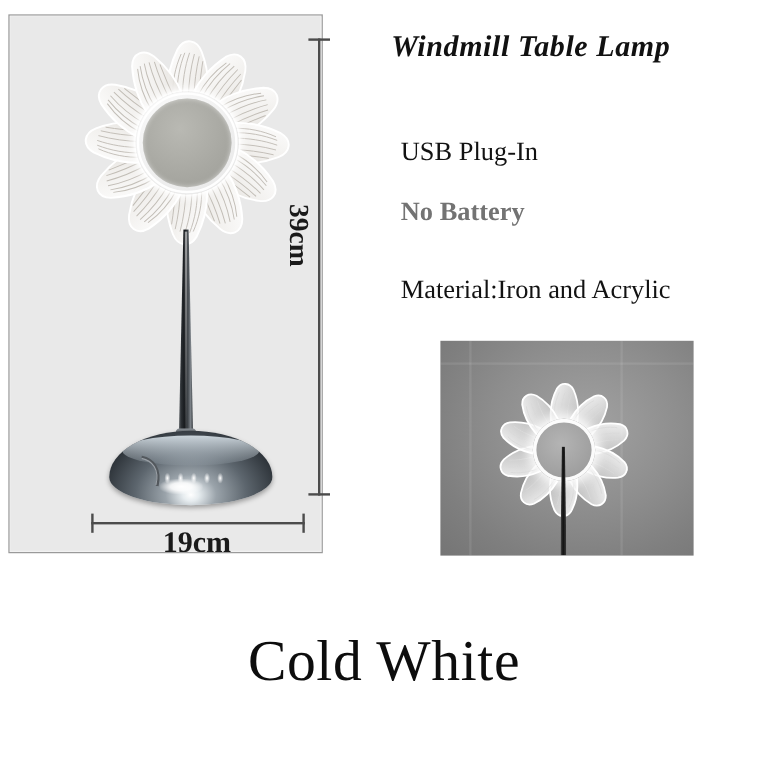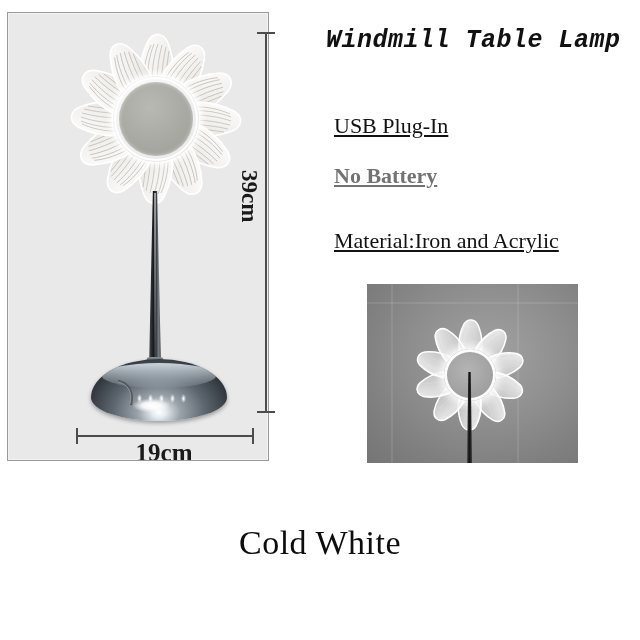--- a/index.html
+++ b/index.html
@@ -132,28 +132,28 @@
   .dim-h-cap-l { left:68px; }
   .dim-h-cap-r { left:244px; }
   .dim-h-label {
     position:absolute; left:0; top:426px; width:312px; text-align:center;
     font-size:25px; font-weight:bold; color:#1a1a1a;
   }
 
   
   .title {
     position:absolute; left:326px; top:26px; width:312px;
-    font-family:Liberation Mono, monospace;
+    font-family:Liberation Serif, serif;
     font-size:25px; font-weight:bold; font-style:italic;
     color:#111111; white-space:nowrap;
     letter-spacing:0.5px;
   }
   .spec {
     position:absolute; left:334px;
-    font-size:22px; color:#121212; white-space:nowrap;text-decoration:underline;
+    font-size:22px; color:#121212; white-space:nowrap;
   }
   .spec-usb   { top:113px; }
   .spec-bat   { top:163px; font-weight:bold; }
   .spec-mat   { top:228px; }
 
   
   .inset {
     position:absolute; left:367px; top:284px; width:211px; height:179px;
     background:
       radial-gradient(ellipse at 58% 40%, #a2a2a2 0%, #8e8e8e 45%, #7f7f7f 75%, #757575 100%);
@@ -180,21 +180,21 @@
   }
   .inset-stem {
     position:absolute; left:100px; top:88px; width:5px; height:91px;
     background:linear-gradient(to right,#4c4c4c,#101010 45%,#3a3a3a);
     clip-path:polygon(25% 0%, 75% 0%, 100% 100%, 0% 100%);
   }
 
   
   .caption {
     position:absolute; left:0; top:524px; width:640px; text-align:center;
-    font-size:34px; color:#0d0d0d; letter-spacing:0.5px;
+    font-size:48px; color:#0d0d0d; letter-spacing:0.5px;
   }
 </style>
 </head>
 <body>
 
 <div id="stage">
 
   <div class="panel">
     <div class="panel-inner-edge"></div>
 

